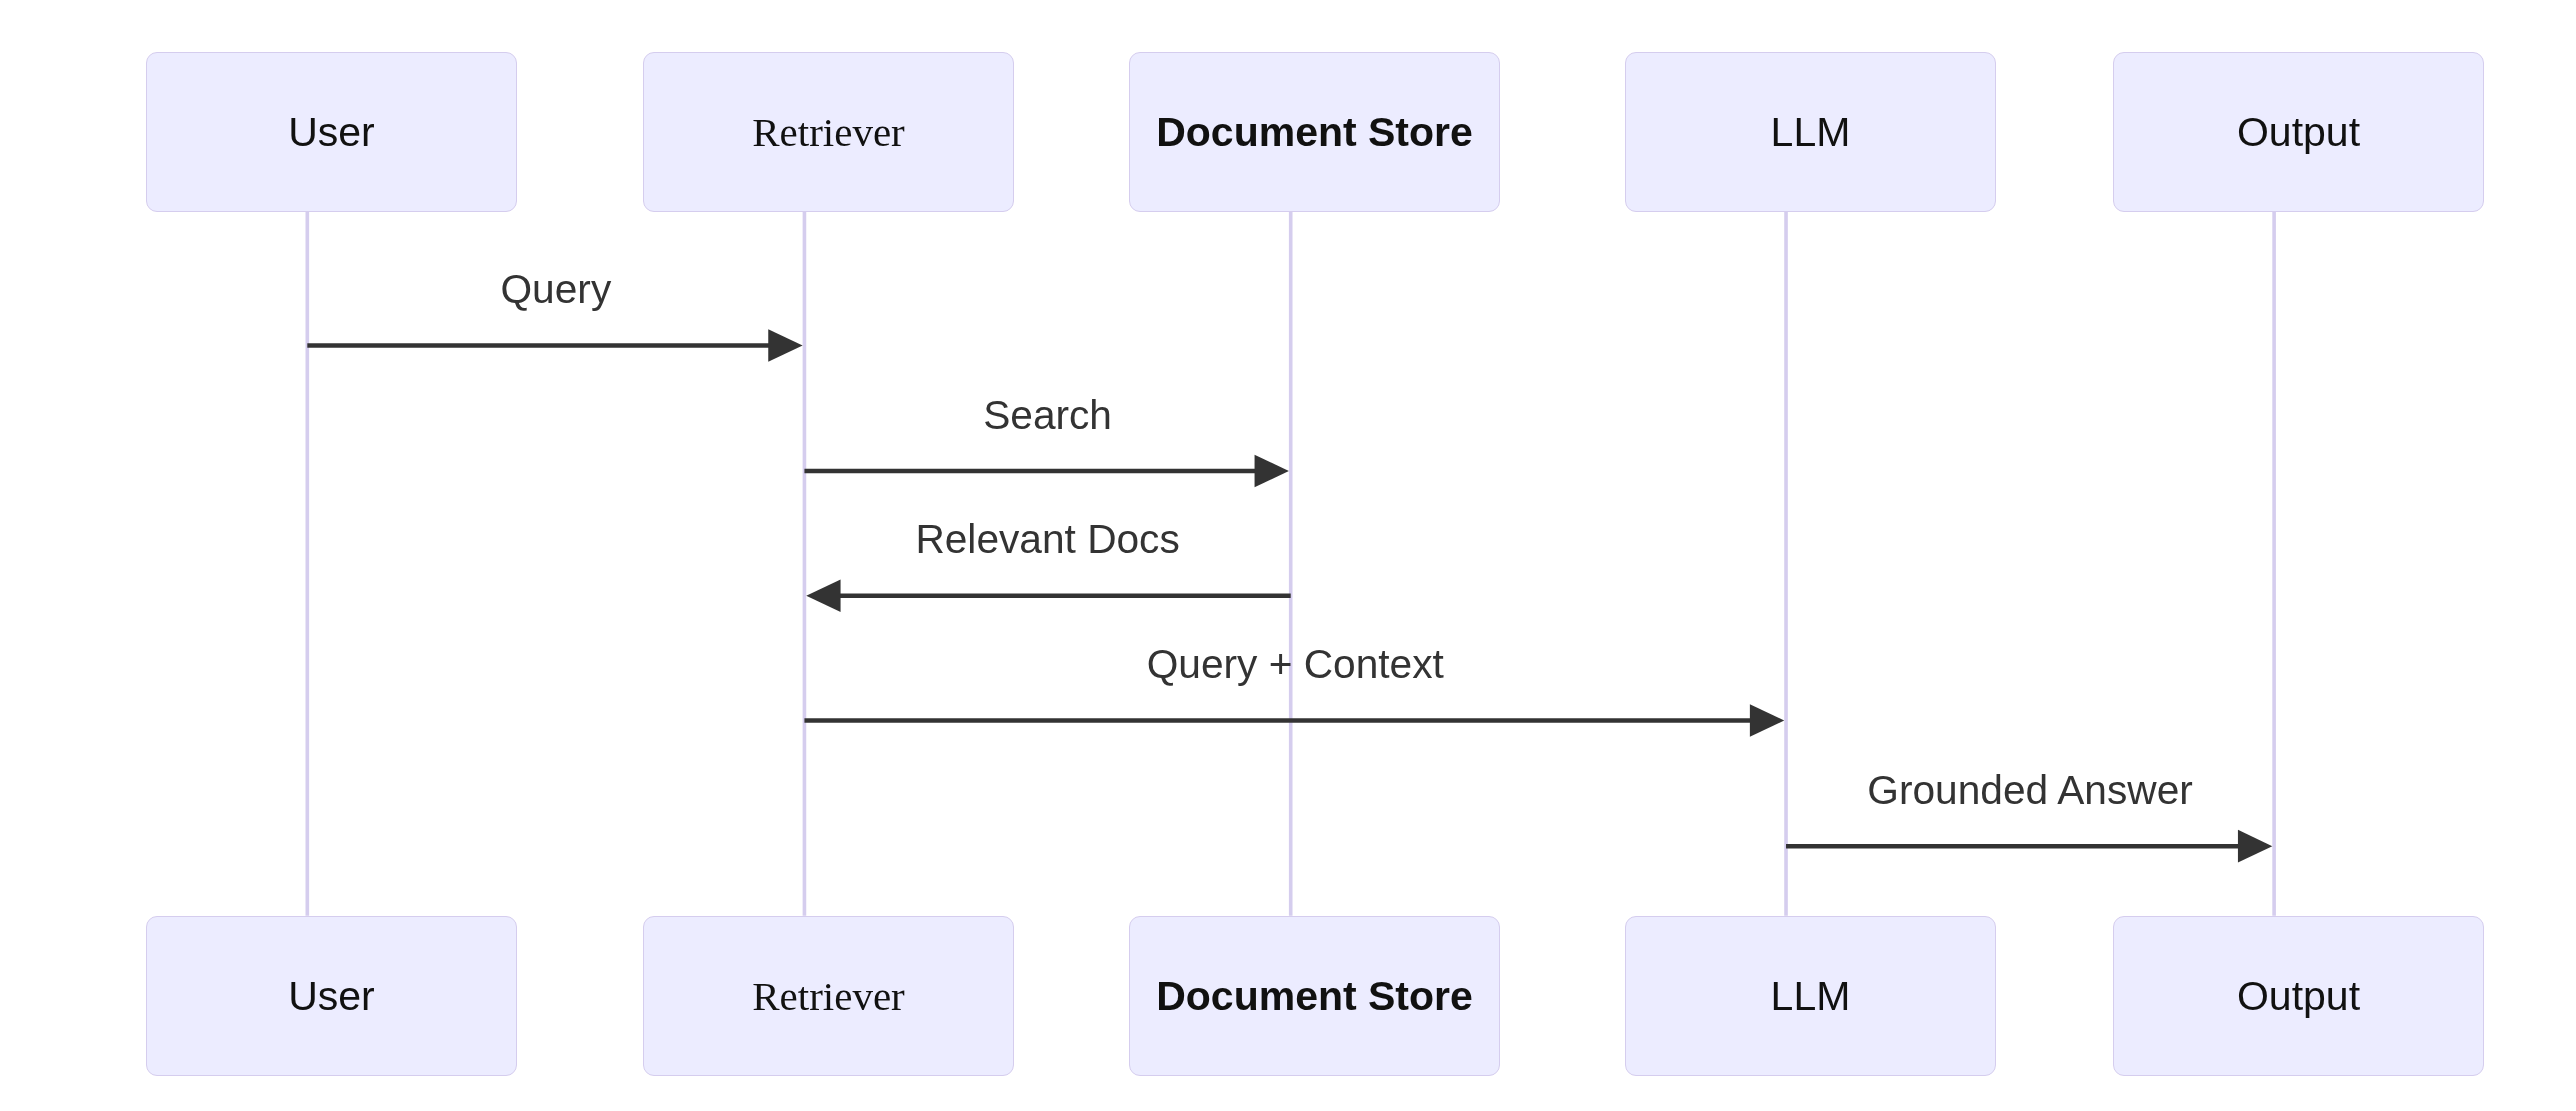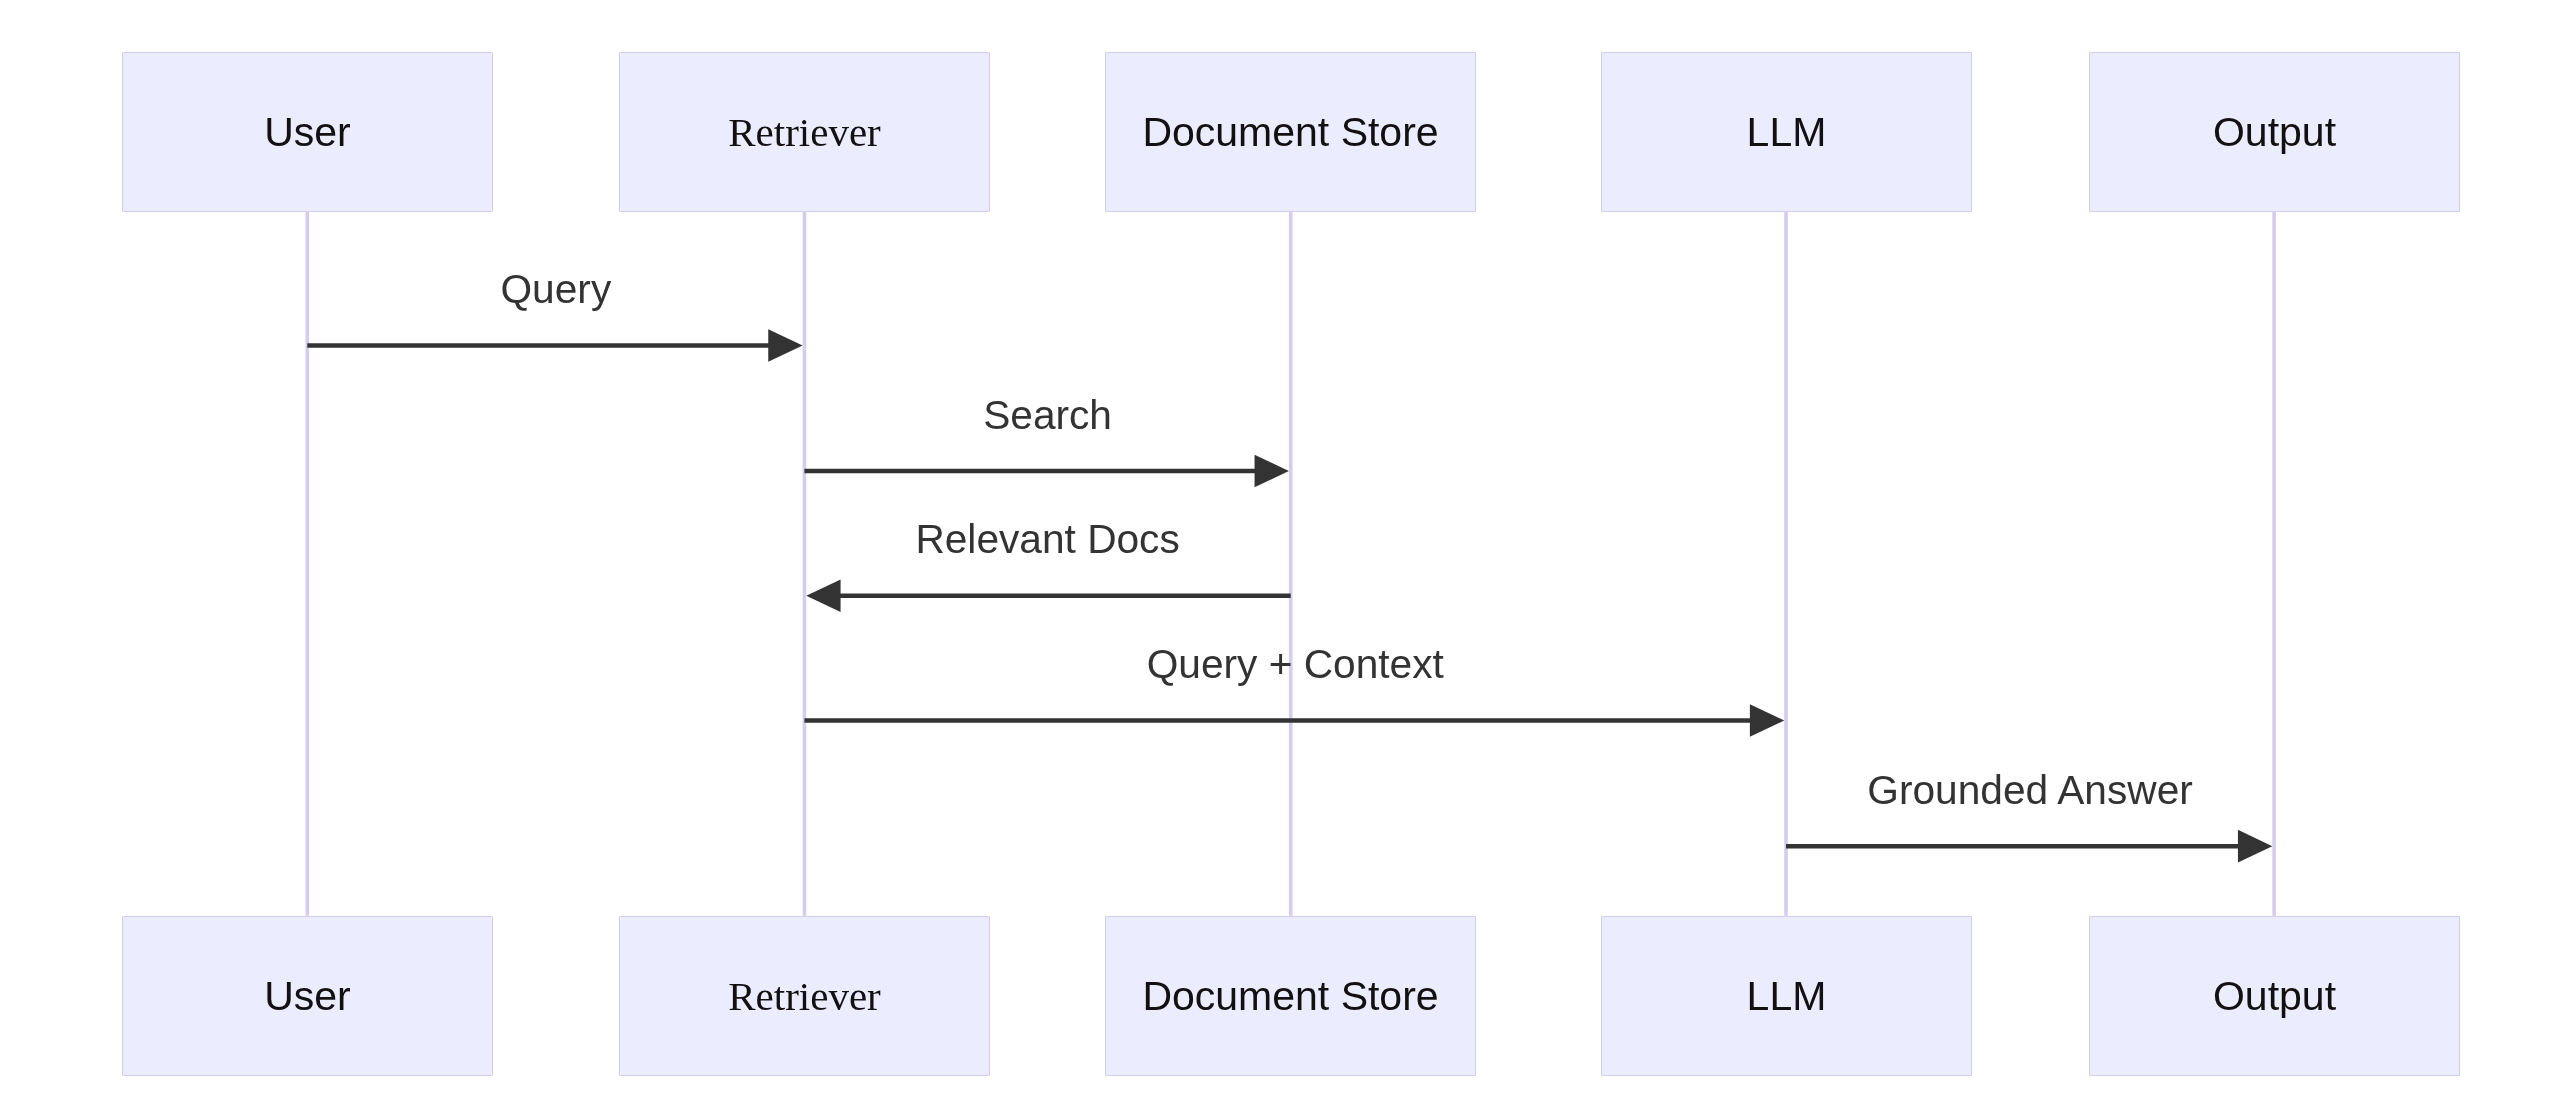--- a/index.html
+++ b/index.html
@@ -14,34 +14,35 @@
     height: 1112px;
     background: #ffffff;
     overflow: hidden;
   }
   .actor-box {
     position: absolute;
     width: 371px;
     height: 160px;
     background: #ececff;
     border: 1.8px solid #d5cdee;
-    border-radius: 1px;
+    border-radius: 11px;
     display: flex;
     align-items: center;
     justify-content: center;
     font-size: 41px;
     color: #111111;
     box-sizing: border-box;
     white-space: nowrap;
+    margin-left: 24px;
   }
   .actor-box.row-top    { top: 52px; }
   .actor-box.row-bottom { top: 916px; }
   .pos-user      { left: 122px; }
   .pos-retriever { left: 619px; font-family: Liberation Serif, serif; }
-  .pos-docstore  { left: 1105px; }
+  .pos-docstore  { left: 1105px; font-weight: bold; }
   .pos-llm       { left: 1601px; }
   .pos-output    { left: 2089px; }
 
   svg#wires {
     position: absolute;
     left: 0;
     top: 0;
     width: 2576px;
     height: 1112px;
   }

